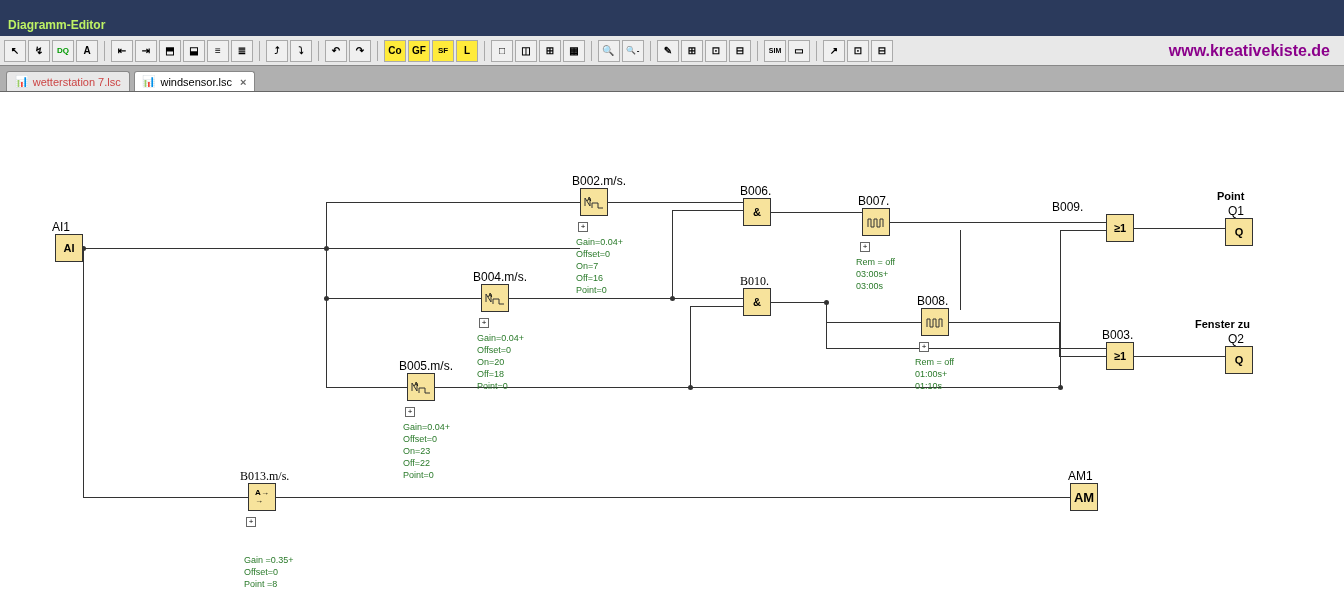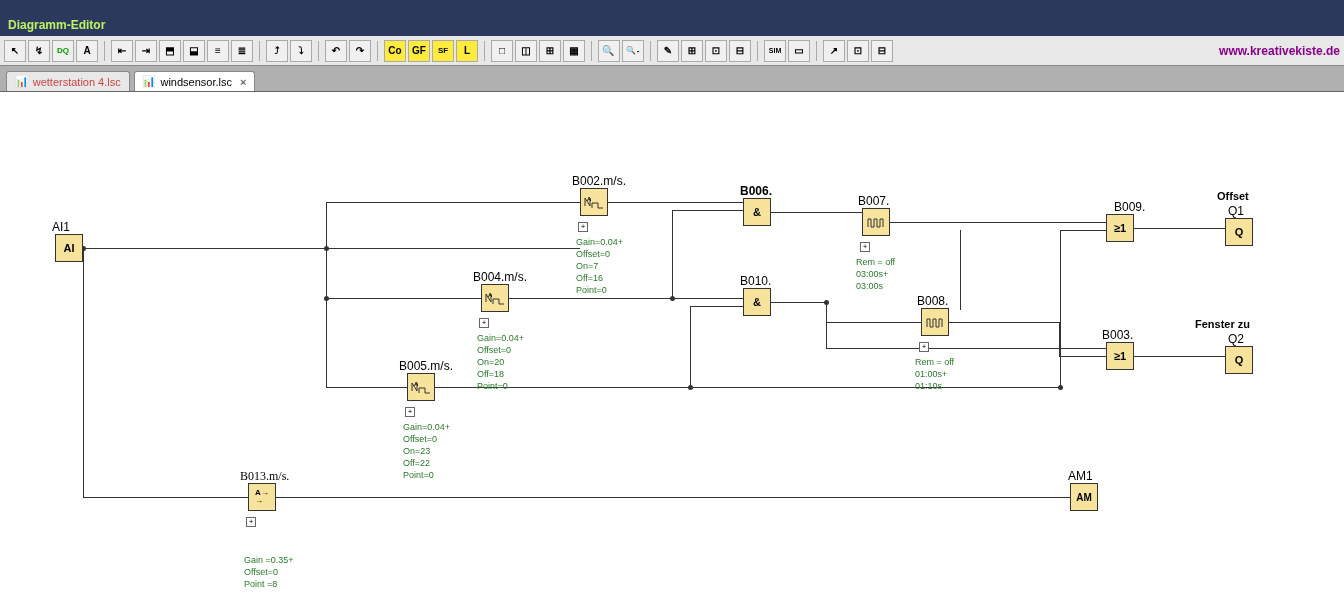--- a/index.html
+++ b/index.html
@@ -3,21 +3,21 @@
 <meta charset="utf-8">
 <style>
 * { box-sizing: border-box; margin: 0; padding: 0; }
 body { font-family: Arial, sans-serif; font-size: 11px; background: #808080; overflow: hidden; }
 .window { width: 1344px; height: 616px; background: #a0a0a0; position: relative; }
 .titlebar { background: #2b3a5c; color: #bef264; padding: 18px 8px; font-size: 12px; font-weight: bold; height: 14px; }
 .toolbar { background: #e8e8e8; border-bottom: 1px solid #888; height: 30px; display: flex; align-items: center; padding: 0 4px; gap: 2px; }
 .toolbar-btn { width: 22px; height: 22px; background: #f0f0f0; border: 1px solid #aaa; display: flex; align-items: center; justify-content: center; font-size: 10px; font-weight: bold; cursor: pointer; }
 .toolbar-btn.yellow { background: #ffeb3b; }
 .toolbar-sep { width: 1px; height: 20px; background: #aaa; margin: 0 4px; }
-.toolbar-link { color: #8b008b; font-weight: bold; margin-left: auto; font-size: 12px; cursor: pointer; }
+.toolbar-link { color: #8b008b; font-weight: bold; margin-left: auto; margin-right: 10px; font-size: 16px; cursor: pointer; }
 .tabbar { background: #b0b0b0; height: 26px; display: flex; align-items: flex-end; padding: 0 6px; gap: 4px; border-bottom: 1px solid #666; }
 .tab { background: #e8e8e8; border: 1px solid #888; border-bottom: none; padding: 3px 8px; display: flex; align-items: center; gap: 4px; font-size: 11px; cursor: pointer; border-radius: 3px 3px 0 0; }
 .tab.inactive { color: #c44; }
 .tab.active { background: #fff; font-weight: normal; }
 .tab-close { margin-left: 4px; cursor: pointer; font-weight: bold; color: #666; }
 .canvas-wrap { position: relative; background: #fff; height: 538px; overflow: auto; }
 .canvas { position: relative; width: 1344px; height: 610px; background: #fff;
   background-image: radial-gradient(circle, #b0b0b0 0.6px, transparent 0.6px);
   background-size: 8px 8px; }
 .block { position: absolute; background: #f7e39c; border: 1px solid #333; width: 28px; height: 28px; display: flex; align-items: center; justify-content: center; font-size: 9px; font-weight: bold; }
@@ -80,21 +80,21 @@
   <div class="toolbar-sep"></div>
   <div class="toolbar-btn">↗</div>
   <div class="toolbar-btn">⊡</div>
   <div class="toolbar-btn">⊟</div>
   <a class="toolbar-link">www.kreativekiste.de</a>
 </div>
 
 <div class="tabbar">
   <div class="tab inactive">
     <span>📊</span>
-    <span>wetterstation 4.lsc</span>
+    <span>wetterstation 7.lsc</span>
   </div>
   <div class="tab active">
     <span>📊</span>
     <span>windsensor.lsc</span>
     <span class="tab-close">×</span>
   </div>
 </div>
 
 <div class="canvas-wrap">
 <div class="canvas">
@@ -204,26 +204,26 @@
 </div>
 <div class="expand" style="left:405px; top:315px;">+</div>
 <div class="block-param" style="left:403px; top:329px;">
   <div>Gain=0.04+</div>
           <div>Offset=0</div>
           <div>On=23</div>
           <div>Off=22</div>
           <div>Point=0</div>
 </div>
 
-<div class="block-label" style="left:740px; top:92px;font-weight:bold;">B006.</div>
+<div class="block-label" style="left:740px; top:92px;">B006.</div>
 <div class="block" style="left:743px; top:106px;">
           <span class="symb">&amp;</span>
         </div>
 
-<div class="block-label" style="left:740px; top:182px;">B010.</div>
+<div class="block-label" style="left:740px; top:182px;font-family:Liberation Serif, serif;">B010.</div>
 <div class="block" style="left:743px; top:196px;">
           <span class="symb">&amp;</span>
         </div>
 
 <div class="block-label" style="left:858px; top:102px;">B007.</div>
 <div class="block" style="left:862px; top:116px;">
   <svg class="pulse" viewBox="0 0 20 14">
             <path d="M2 12 L2 4 L5 4 L5 12 L8 12 L8 4 L11 4 L11 12 L14 12 L14 4 L17 4 L17 12" stroke="#333" fill="none" stroke-width="1"></path>
           </svg>
 </div>
@@ -240,21 +240,21 @@
             <path d="M2 12 L2 4 L5 4 L5 12 L8 12 L8 4 L11 4 L11 12 L14 12 L14 4 L17 4 L17 12" stroke="#333" fill="none" stroke-width="1"></path>
           </svg>
 </div>
 <div class="expand" style="left:919px; top:250px;">+</div>
 <div class="block-param" style="left:915px; top:264px;">
   <div>Rem = off</div>
           <div>01:00s+</div>
           <div>01:10s</div>
 </div>
 
-<div class="block-label" style="left:1114px; top:108px;">B009.</div>
+<div class="block-label" style="left:1052px; top:108px;">B009.</div>
 <div class="block" style="left:1106px; top:122px;">
           <span class="symb">≥1</span>
         </div>
 
 <div class="block-label" style="left:1102px; top:236px;">B003.</div>
 <div class="block" style="left:1106px; top:250px;">
           <span class="symb">≥1</span>
         </div>
 
 <div class="block-label" style="left:240px; top:377px;font-family:Liberation Serif, serif;">B013.m/s.</div>
@@ -263,24 +263,24 @@
 </div>
 <div class="expand" style="left:246px; top:425px;">+</div>
 <div class="block-param" style="left:244px; top:462px;">
   <div>Gain =0.35+</div>
           <div>Offset=0</div>
           <div>Point =8</div>
 </div>
 
 <div class="block-label" style="left:1068px; top:377px;">AM1</div>
 <div class="block" style="left:1070px; top:391px;">
-          <span class="symb" style="font-size:10px">AM</span>
-        </div>
-
-<div class="term-label" style="left:1217px; top:98px;">Offset</div>
+          <span class="symb" style="font-size:13px">AM</span>
+        </div>
+
+<div class="term-label" style="left:1217px; top:98px;">Point</div>
 <div class="block-label" style="left:1228px; top:112px;">Q1</div>
 <div class="block" style="left:1225px; top:126px;">
           <span class="symb">Q</span>
         </div>
 
 <div class="term-label" style="left:1195px; top:226px;">Fenster zu</div>
 <div class="block-label" style="left:1228px; top:240px;">Q2</div>
 <div class="block" style="left:1225px; top:254px;">
           <span class="symb">Q</span>
         </div>

